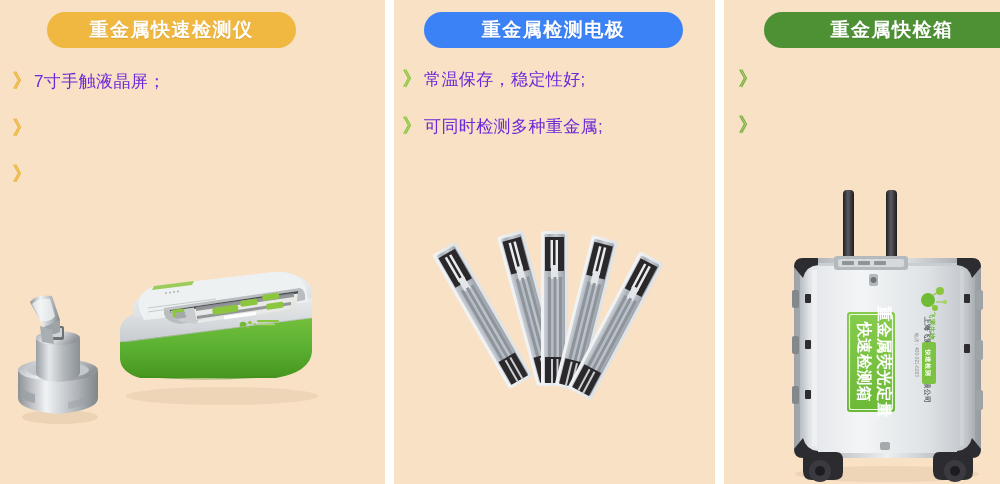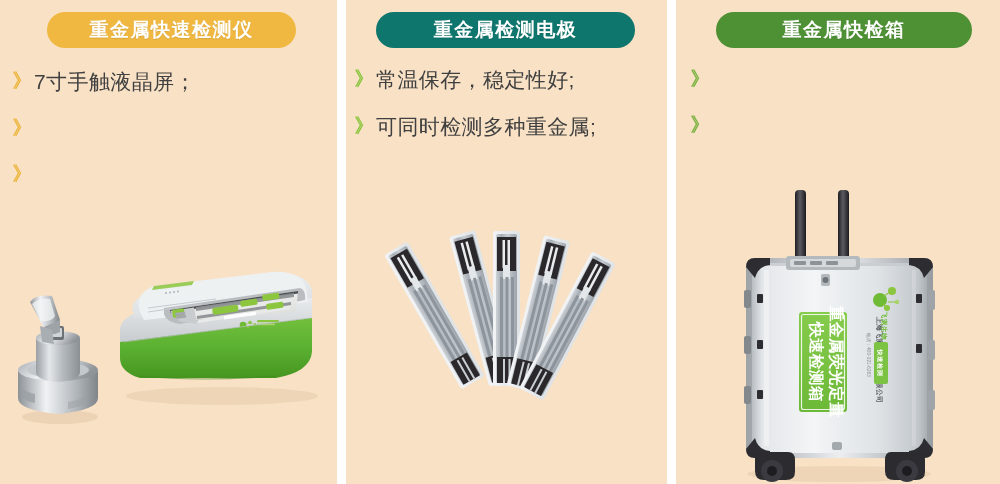--- a/index.html
+++ b/index.html
@@ -15,21 +15,21 @@
     background: #ffffff;
     display: flex;
   }
   .panel {
     position: relative;
     height: 484px;
     background: #f8e1c5;
     overflow: hidden;
     flex: 0 0 auto;
   }
-  #panel-1 { width: 337px; }
+  #panel-1 { width: 385px; }
   .divider { flex: 0 0 auto; width: 9px; height: 484px; background: #ffffff; }
   #panel-2 { width: 321px; }
   #panel-3 { width: 324px; text-decoration: underline; }
 
   
   .badge {
     position: absolute;
     top: 12px;
     height: 36px;
     border-radius: 18px;
@@ -62,23 +62,23 @@
     width: 24px;
     font-size: 19px;
     line-height: 26px;
     font-weight: bold;
     text-align: center;
   }
   #bullets-1 .chev { color: #ecb63f; }
   #bullets-2 .chev { color: #8cc63f; }
   #bullets-3 .chev { color: #7cb342; }
   .btext {
-    font-size: 21px;
+    font-size: 17px;
     line-height: 27px;
-    color: #404040;
+    color: #6d28d9;
     letter-spacing: 0.4px;
     max-width: 260px;
   }
 
   
   .art { position: absolute; }
 
   
   #probe { left: 8px; top: 286px; width: 100px; height: 140px; }
 
@@ -243,21 +243,21 @@
       <path d="M24 74 L210 50" stroke="#b6babd" stroke-width="1" fill="none" opacity="0.7"></path>
 
       <path d="M40 108 Q100 114 176 108" stroke="#3d8a1c" stroke-width="1.2" fill="none" opacity="0.6"></path>
     </svg>
   </div>
 
   <div class="divider"></div>
 
   <div class="panel" id="panel-2" style="background: rgb(248, 225, 197);">
 
-    <div class="badge" id="badge-2" style="background: #0f766e;">重金属检测电极</div>
+    <div class="badge" id="badge-2" style="background: #3b82f6;">重金属检测电极</div>
 
     <div class="bullets" id="bullets-2">
       <div class="bullet">
         <span class="chev" style="color: rgb(140, 198, 63);">》</span>
         <span class="btext">常温保存，稳定性好;</span>
       </div>
       <div class="bullet">
         <span class="chev" style="color: rgb(140, 198, 63);">》</span>
         <span class="btext">可同时检测多种重金属;</span>
       </div>

